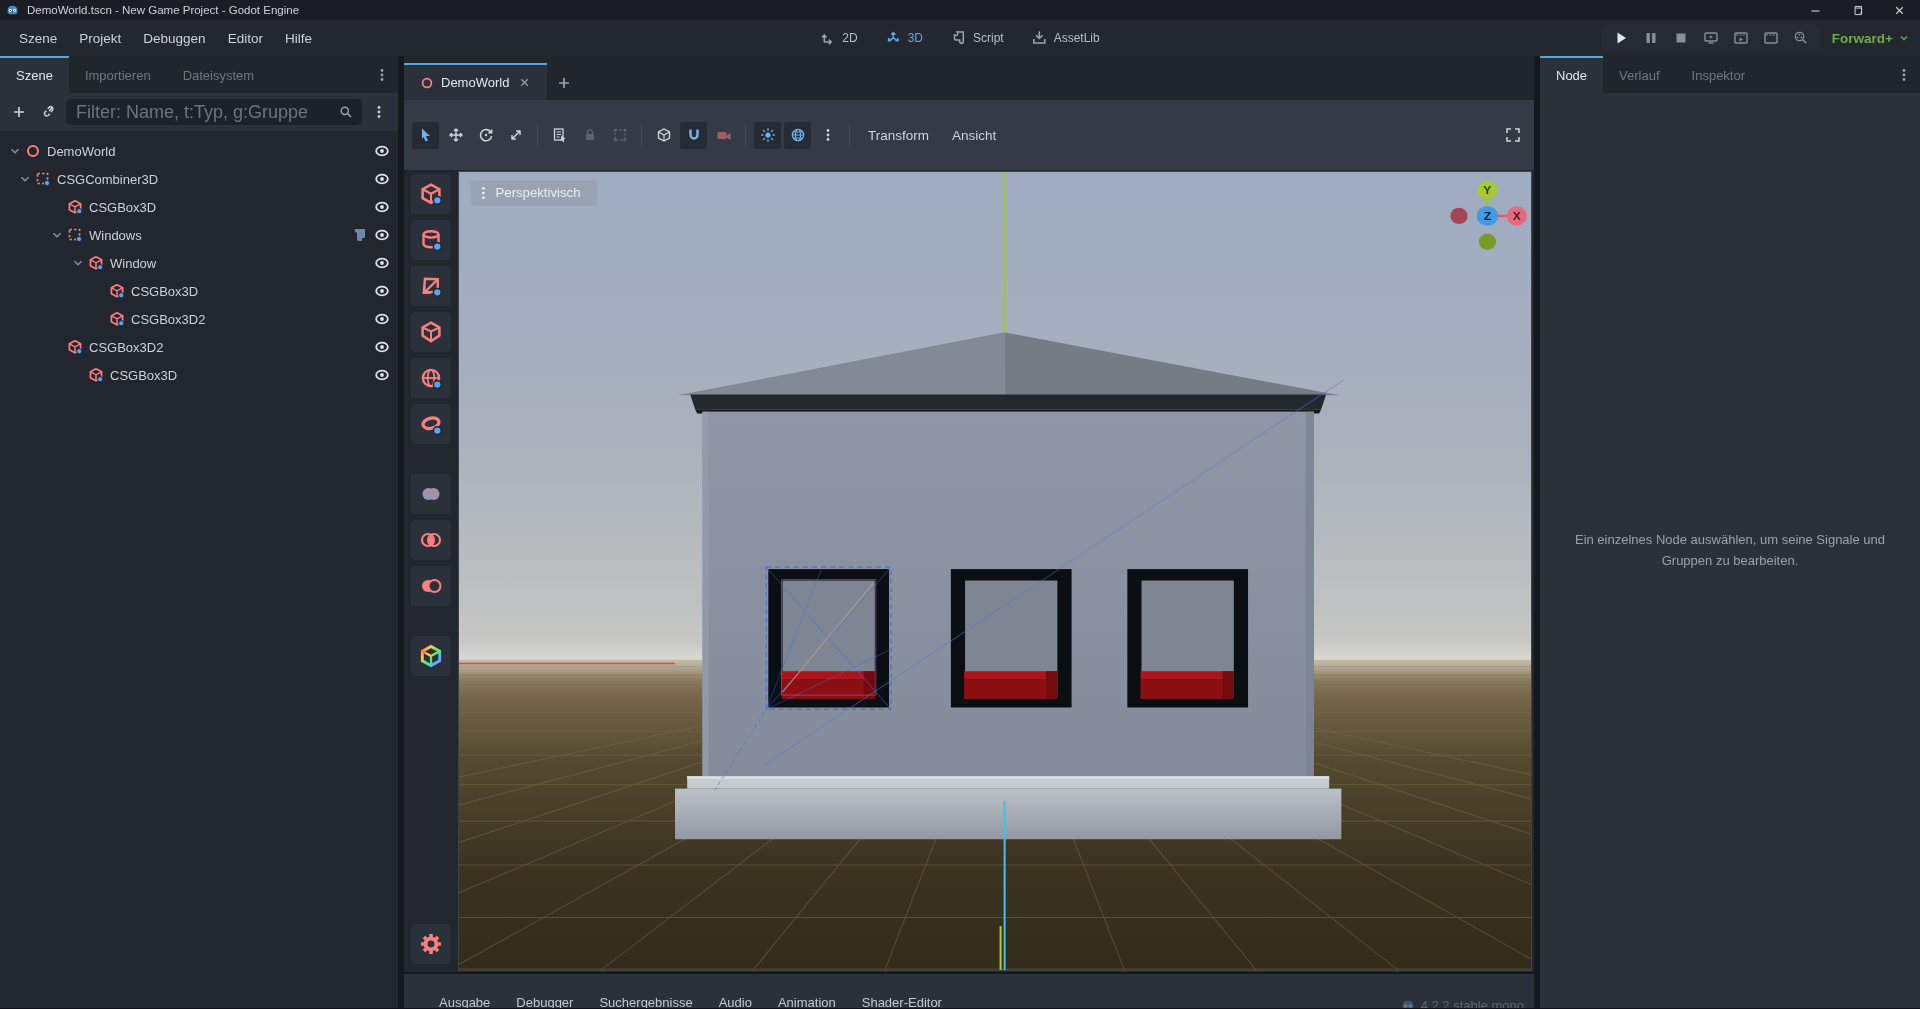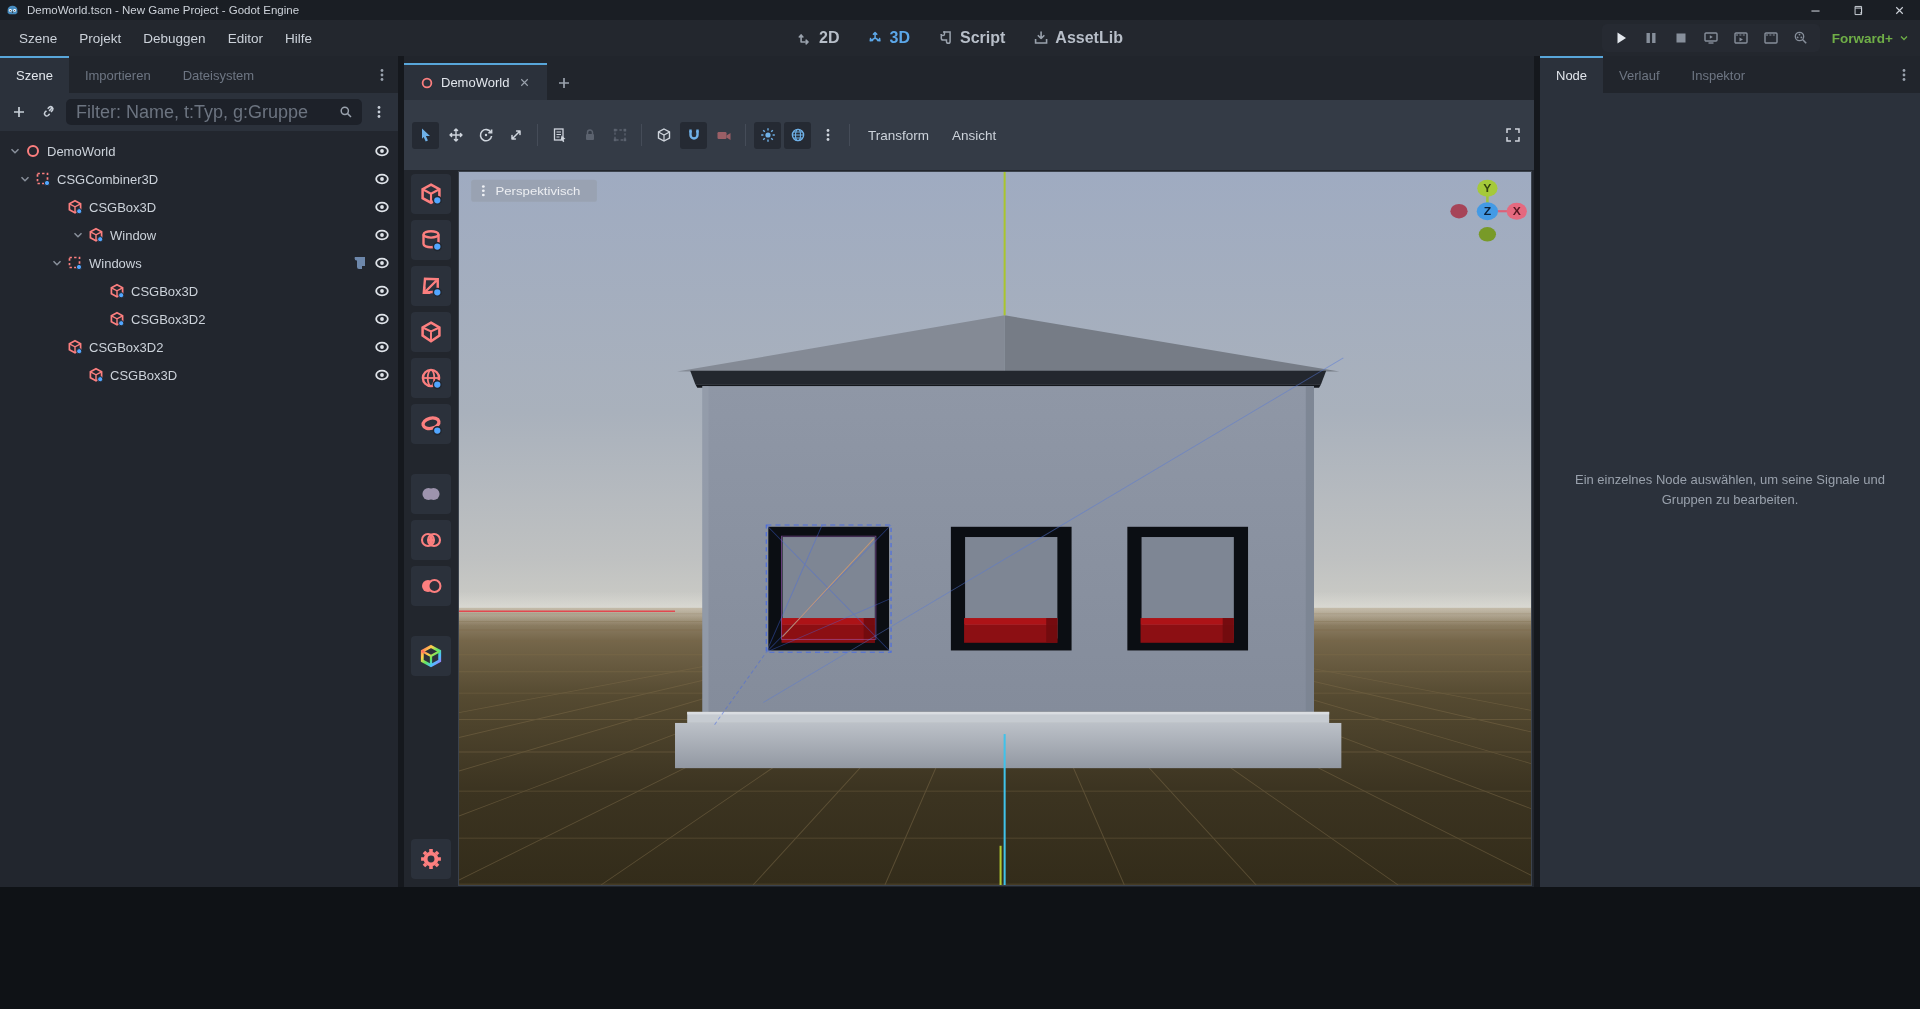--- a/index.html
+++ b/index.html
@@ -1,34 +1,34 @@
 <!DOCTYPE html>
 <html><head>
 <meta charset="utf-8">
 <style>
   html,body{margin:0;padding:0;background:#0f1216;}
-  .app{width:1920px;height:887px;background:#15181d;font-family:"Liberation Sans",sans-serif;
+  .app{width:1920px;height:1008px;background:#15181d;font-family:"Liberation Sans",sans-serif;
        display:flex;flex-direction:column;overflow:hidden;color:#ccd2da;font-size:13px;}
   svg{display:block}
   .ic{width:16px;height:16px;flex:none}
   .ic22{width:24px;height:24px;flex:none}
 
   
   .titlebar{height:20px;background:#1a1e24;display:flex;align-items:center;flex:none}
   .titlebar .logo{margin:0 8px 0 6px}
   .titlebar .title{font-size:11.5px;color:#cdd2d9}
   .wincontrols{margin-left:auto;display:flex;height:100%}
   .winbtn{width:42px;height:100%;display:flex;align-items:center;justify-content:center;color:#cdd2d9}
 
   
   .menubar{height:36px;background:#23272e;display:flex;align-items:center;position:relative;flex:none}
   .menus{display:flex;align-items:center;padding-left:8px}
   .menu-item{padding:0 11px;color:#ccd2da;font-size:13.5px;height:36px;display:flex;align-items:center}
   .ws-tabs{position:absolute;left:50%;top:0;transform:translateX(-50%);height:36px;display:flex;align-items:center;gap:8px}
-  .ws-tab{display:flex;align-items:center;gap:6px;padding:0 10px;color:#b7bec8;font-weight:bold;font-size:16px}
+  .ws-tab{display:flex;align-items:center;gap:6px;padding:0 10px;color:#b7bec8;font-weight:normal;font-size:12px}
   .ws-tab .ic{color:#9aa2ad}
   .ws-tab.active{color:#5ca7e8}
   .ws-tab.active .ic{color:#5ca7e8}
   .runbar{margin-left:auto;display:flex;align-items:center;padding-right:10px}
   .rungroup{background:#262a32;border-radius:5px;display:flex;align-items:center;padding:3px 6px;gap:4px}
   .runbtn{width:26px;height:22px;display:flex;align-items:center;justify-content:center;color:#878f9b;border-radius:3px}
   .runbtn.play{color:#e4e8ee}
   .renderer{display:flex;align-items:center;gap:5px;margin-left:12px;font-weight:bold;font-size:13.5px}
 
   
@@ -492,46 +492,46 @@
           <span class="nolabel"></span>
           <svg class="ic nicon">
               <use href="#i-csgbox"></use>
             </svg>
           <span class="tlabel">CSGBox3D</span>
           <span class="spacer"></span>
           <svg class="ic eye">
               <use href="#i-eye"></use>
             </svg>
         </div>
-        <div class="trow ind3">
-          <svg class="ic chev">
-              <use href="#i-chevdown"></use>
-            </svg>
-          <svg class="ic nicon">
-              <use href="#i-csgbox"></use>
-            </svg>
-          <span class="tlabel">Window</span>
-          <span class="spacer"></span>
-          <svg class="ic eye">
-              <use href="#i-eye"></use>
-            </svg>
-        </div>
         <div class="trow ind2">
           <svg class="ic chev">
               <use href="#i-chevdown"></use>
             </svg>
           <svg class="ic nicon">
               <use href="#i-combiner"></use>
             </svg>
           <span class="tlabel">Windows</span>
           <span class="spacer"></span>
           <svg class="ic" style="margin-right:6px">
               <use href="#i-scriptbadge"></use>
             </svg>
           <svg class="ic eye" style="margin-left:0">
+              <use href="#i-eye"></use>
+            </svg>
+        </div>
+        <div class="trow ind3">
+          <svg class="ic chev">
+              <use href="#i-chevdown"></use>
+            </svg>
+          <svg class="ic nicon">
+              <use href="#i-csgbox"></use>
+            </svg>
+          <span class="tlabel">Window</span>
+          <span class="spacer"></span>
+          <svg class="ic eye">
               <use href="#i-eye"></use>
             </svg>
         </div>
         <div class="trow ind4">
           <span class="nolabel"></span>
           <svg class="ic nicon">
               <use href="#i-csgbox"></use>
             </svg>
           <span class="tlabel">CSGBox3D</span>
           <span class="spacer"></span>
@@ -843,20 +843,34 @@
               <rect x="12" y="9" width="124" height="26" rx="3" fill="#97a0ae" opacity=".8"></rect>
               <circle cx="24" cy="17" r="1.4" fill="#eef0f4"></circle>
                 <circle cx="24" cy="22" r="1.4" fill="#eef0f4"></circle>
                 <circle cx="24" cy="27" r="1.4" fill="#eef0f4"></circle>
               <text x="36" y="26.5" font-size="13" fill="#eceef2" font-family="Liberation Sans, sans-serif">Perspektivisch</text>
             </g>
           </svg>
         </div>
       </div>
 
+      <div class="bottombar">
+        <div class="bbitem">Ausgabe</div>
+        <div class="bbitem">Debugger</div>
+        <div class="bbitem">Suchergebnisse</div>
+        <div class="bbitem">Audio</div>
+        <div class="bbitem">Animation</div>
+        <div class="bbitem">Shader-Editor</div>
+        <div class="version">
+          <svg class="ic" style="width:14px;height:14px;opacity:.45">
+              <use href="#i-godot"></use>
+            </svg>
+          <span>4.2.2.stable.mono</span>
+        </div>
+      </div>
     </div>
 
     <div class="dock right">
       <div class="tabbar">
         <div class="tab active">
             <span>Node</span>
           </div>
         <div class="tab">
             <span>Verlauf</span>
           </div>

